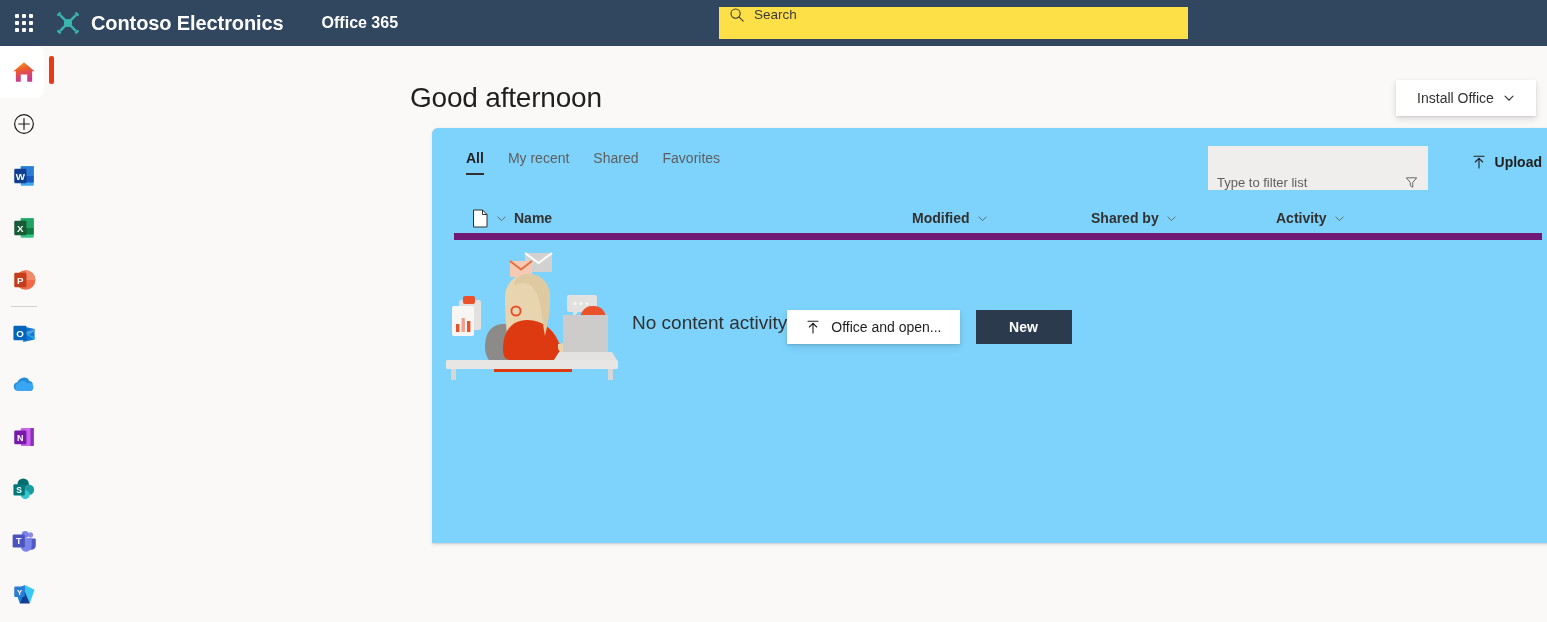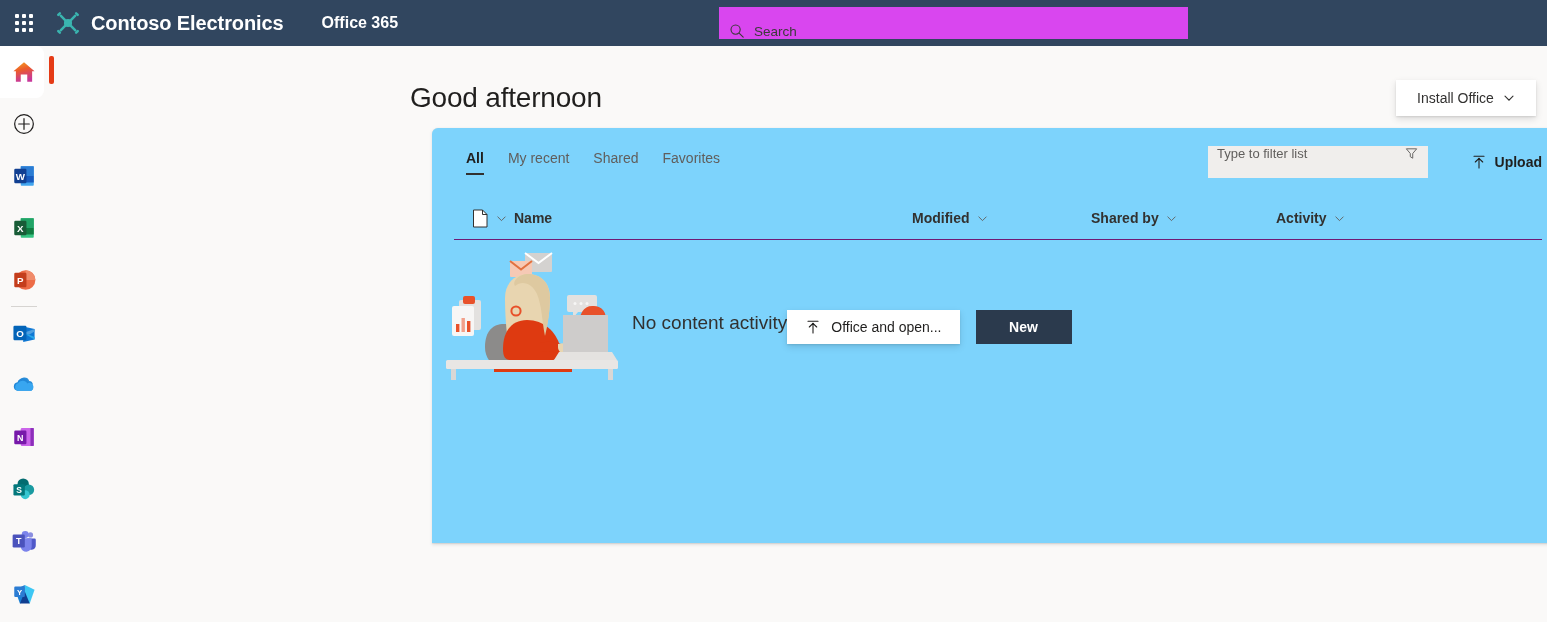--- a/index.html
+++ b/index.html
@@ -43,22 +43,22 @@
   }
   .app-name {
     color: #ffffff; font-size: 16px; font-weight: bold;
     margin-left: 38px; white-space: nowrap;
     cursor: pointer;
   }
 
   .searchbox {
     position: absolute; left: 719px; top: 7px;
     width: 469px; height: 32px;
-    background: #d946ef;
-    display: flex; align-items: flex-end;
+    background: #fde047;
+    display: flex; align-items: flex-start;
     padding: 0 10px; gap: 9px;
     cursor: text;
   }
   .searchbox svg { display: block; flex: 0 0 auto; }
   .searchbox .ph { color: #3b3a39; font-size: 13.5px; }
 
   
   .rail {
     position: absolute; left: 0; top: 46px;
     width: 48px; height: 576px;
@@ -126,40 +126,40 @@
   }
   .tab.active { color: #201f1e; font-weight: bold; }
   .tab.active::after {
     content: ""; position: absolute;
     left: 12px; right: 12px; bottom: 0;
     height: 2px; background: #323130;
   }
 
   .filterbox {
     position: absolute; right: 130px; top: 18px;
-    width: 220px; height: 32px;
+    width: 220px; height: 44px;
     background: #f0eeec;
-    display: flex; align-items: flex-start;
+    display: flex; align-items: flex-end;
     padding: 0 9px; gap: 2px;
     cursor: text;
   }
   .filterbox .ph { color: #605e5c; font-size: 13px; flex: 1; }
 
   .upload-link {
     position: absolute; right: 16px; top: 18px;
     height: 32px;
     display: flex; align-items: center; gap: 8px;
     font-size: 14px; font-weight: bold; color: #201f1e;
     cursor: pointer; white-space: nowrap;
   }
 
   .col-head {
     position: absolute; left: 22px; top: 74px;
     width: 1088px; height: 38px;
-    border-bottom: 1px solid #701a75;
+    border-bottom: 7px solid #701a75;
   }
   .col {
     position: absolute; top: 0;
     display: flex; align-items: center; gap: 7px;
     height: 32px;
     font-size: 14px; font-weight: bold; color: #323130;
     cursor: pointer; white-space: nowrap;
   }
   .col-file { left: 18px; }
   .col-name { left: 60px; }

